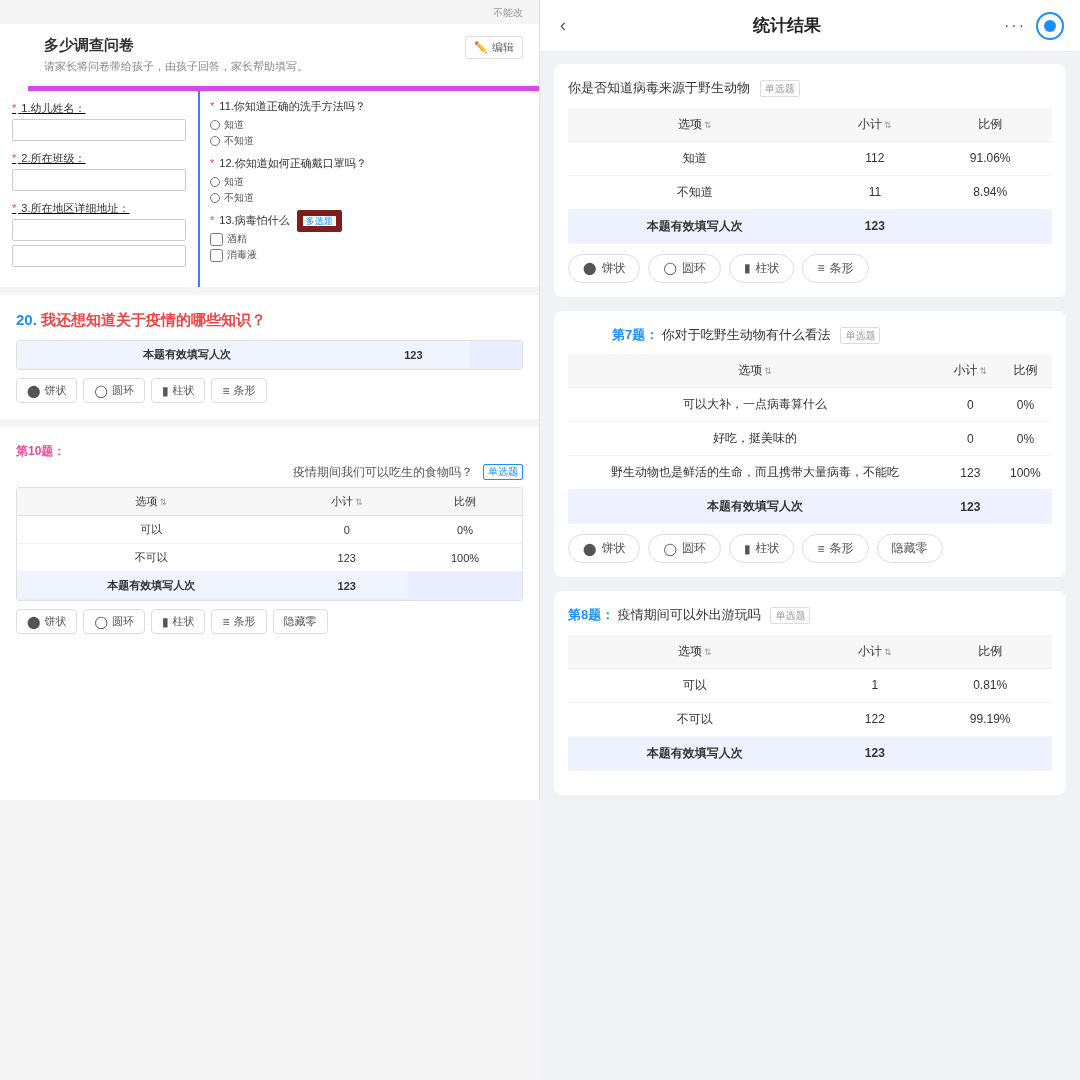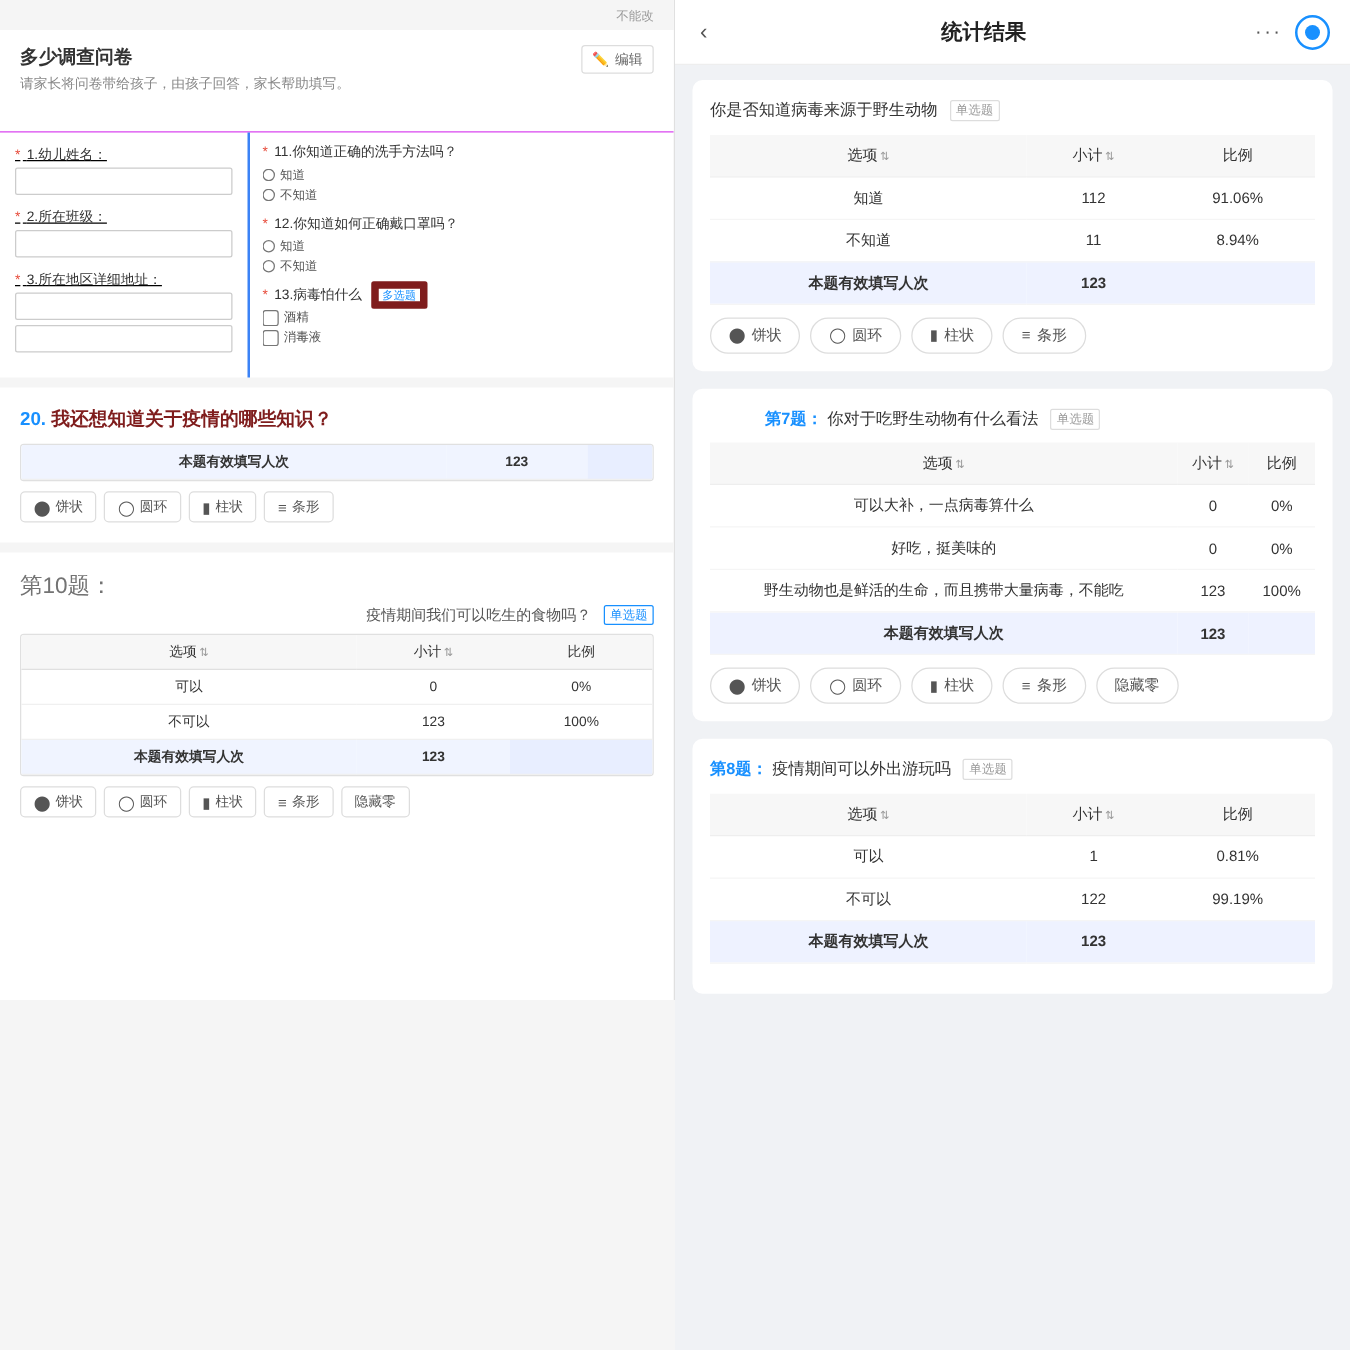--- a/index.html
+++ b/index.html
@@ -18,22 +18,23 @@
       height: 800px;
       background: #fff;
       overflow: hidden;
       position: relative;
       border-right: 1px solid #e0e0e0;
     }
 
     
     .survey-form-top {
       background: #fff;
-      padding: 12px 16px 23px;
-      border-bottom: 1px solid #d946ef;
+      padding: 12px 16px 4px;
+      border-bottom: 5px solid #d946ef;
+      margin-left: 28px;
     }
     .survey-title {
       font-size: 15px;
       font-weight: bold;
       color: #333;
       margin-bottom: 4px;
     }
     .survey-subtitle {
       font-size: 11px;
       color: #888;
@@ -140,21 +141,21 @@
     .q20-section {
       padding: 16px 16px 8px;
     }
     .q20-title {
       font-size: 15px;
       font-weight: bold;
       color: #333;
       margin-bottom: 10px;
     }
     .q20-title span {
-      color: #7f1d1d;
+      color: #ef4444;
     }
     .q20-textarea {
       width: 100%;
       height: 40px;
       border: 1px dashed #ccc;
       border-radius: 3px;
       font-size: 11px;
       padding: 4px;
       color: #aaa;
       background: #fff;
@@ -233,23 +234,23 @@
     }
 
     
     .q10-section {
       padding: 14px 16px 8px;
     }
     .q10-header {
       margin-bottom: 6px;
     }
     .q10-title {
-      font-size: 18px;
-      font-weight: normal;
-      color: #737373;
+      font-size: 12px;
+      font-weight: bold;
+      color: #ec4899;
     }
     .q10-subtitle {
       font-size: 12px;
       color: #555;
       margin-top: 2px;
     }
     .tag-single {
       display: inline-block;
       font-size: 10px;
       color: #1890ff;

